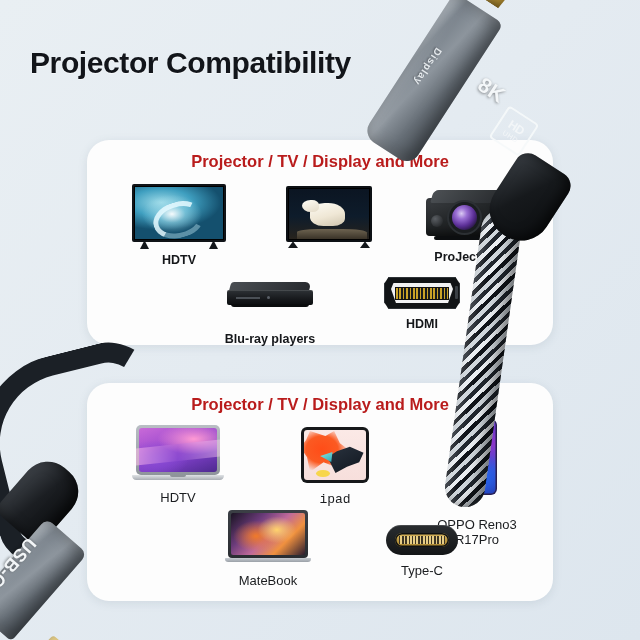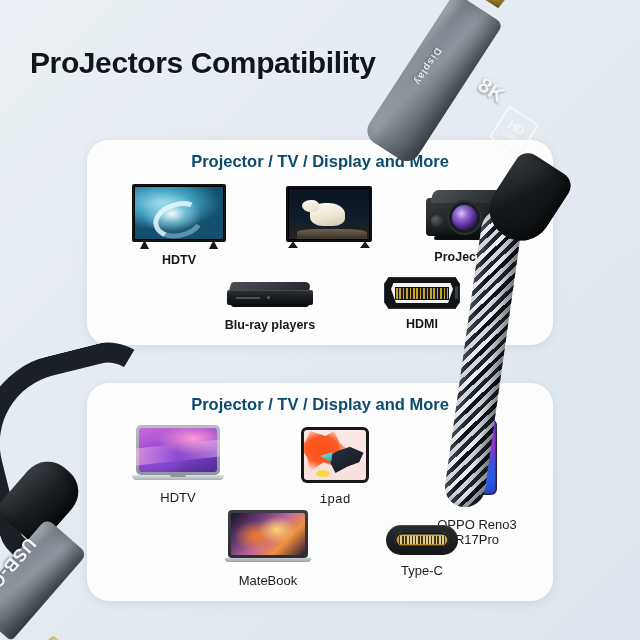--- a/index.html
+++ b/index.html
@@ -20,21 +20,21 @@
 
   
   .panel{
     position:absolute;background:#fdfdfd;border-radius:22px;
     box-shadow:0 2px 10px rgba(90,110,130,.14);
   }
   #panel1{left:87px;top:140px;width:466px;height:205px;}
   #panel2{left:87px;top:383px;width:466px;height:218px;}
   .panel-title{
     position:absolute;left:0;right:0;top:12px;text-align:center;
-    font-size:16.5px;font-weight:700;color:#0c4a6e;
+    font-size:16.5px;font-weight:700;color:#b91c1c;
   }
 
   
   .cell{position:absolute;text-align:center;}
   .cell .lbl{
     font-size:12.5px;font-weight:700;color:#15171a;
     line-height:1.12;margin-top:4px;white-space:pre-line;
   }
   .cell.light .lbl{font-weight:400;font-size:13px;color:#1b1d20;}
   .art{margin:0 auto;position:relative;}
@@ -361,21 +361,21 @@
     background:linear-gradient(100deg,#f1dc98,#caa74c 48%,#8d6e24 100%);
     border-radius:4px 4px 10px 10px;
     box-shadow:inset 0 -4px 7px rgba(0,0,0,.35);
   }
 </style>
 </head>
 <body>
 
 <div class="stage">
 
-  <div class="title">ProJectors Compatibility</div>
+  <div class="title">Projector Compatibility</div>
 
   <div class="panel" id="panel1">
     <div class="panel-title">Projector / TV / Display and More</div>
 
     <div class="cell" style="left:22px;top:44px;width:140px;">
       <div class="art tv">
         <div class="bez">
             <div class="scr">
               <div class="wave"></div>
             </div>
@@ -411,21 +411,21 @@
 
     <div class="cell" style="left:110px;top:142px;width:146px;">
       <div class="art bluray">
         <div class="top"></div>
           <div class="front">
             <div class="slot"></div>
             <div class="dot"></div>
           </div>
           <div class="base"></div>
       </div>
-      <div class="lbl" style="margin-top:8px;text-align:center;">Blu-ray players</div>
+      <div class="lbl" style="margin-top:22px;text-align:center;">Blu-ray players</div>
     </div>
 
     <div class="cell" style="left:268px;top:137px;width:134px;">
       <div class="art hdmi">
         <div class="shell"></div>
           <div class="inner"></div>
           <div class="pins"></div>
           <div class="tab"></div>
       </div>
       <div class="lbl" style="margin-top:8px;">HDMI</div>

